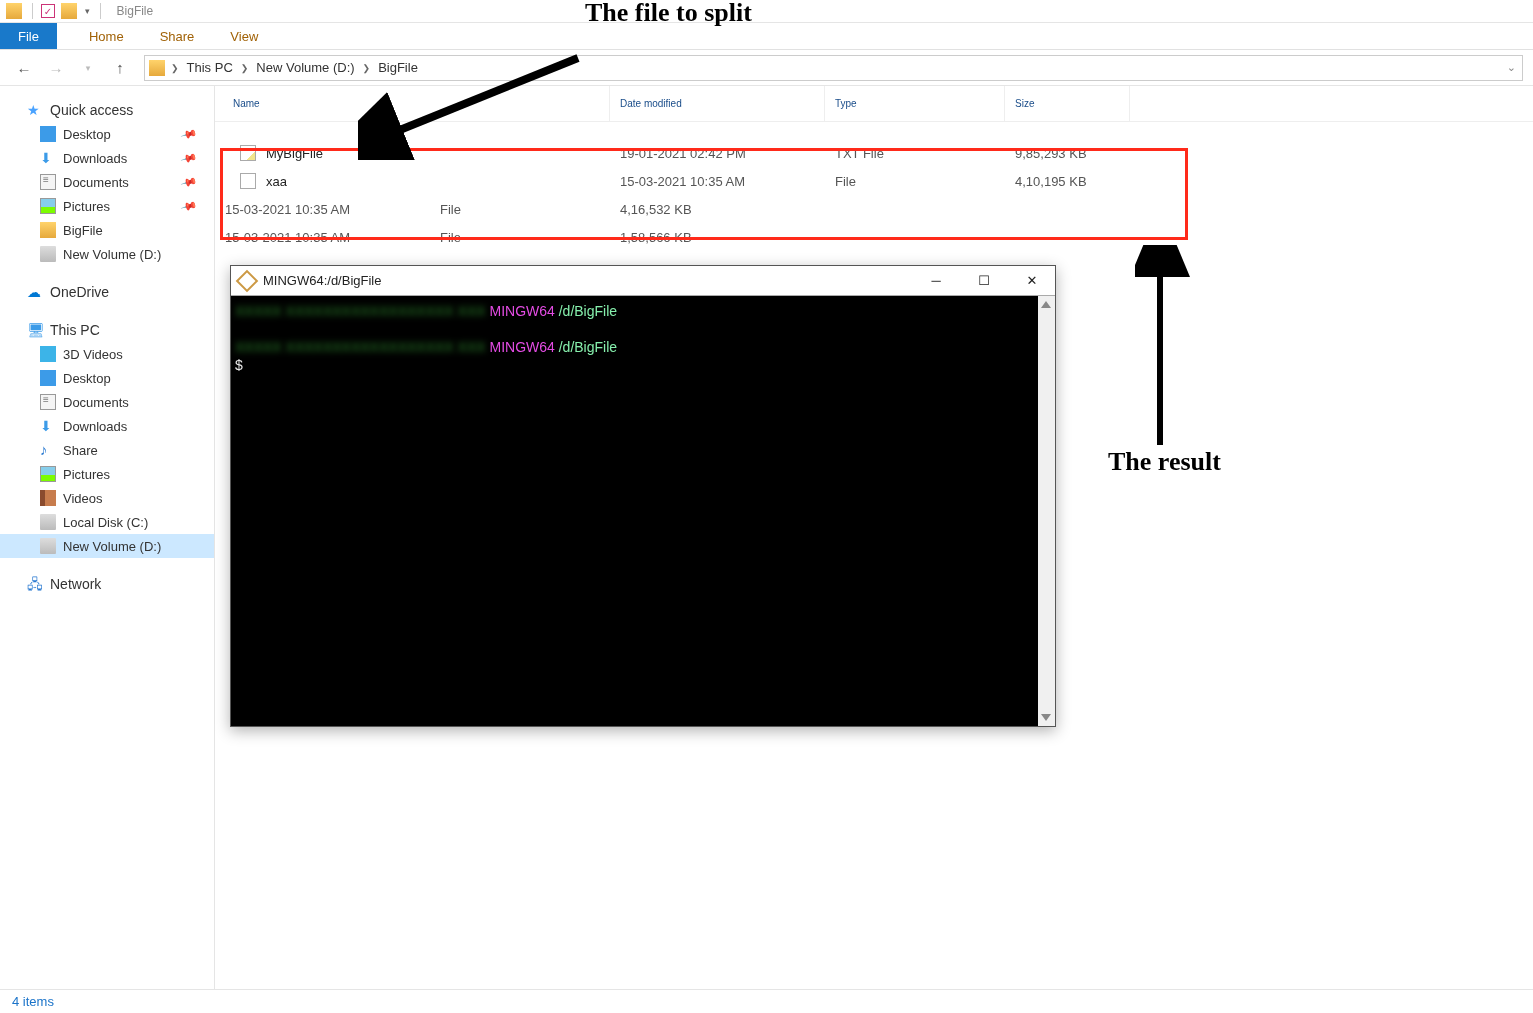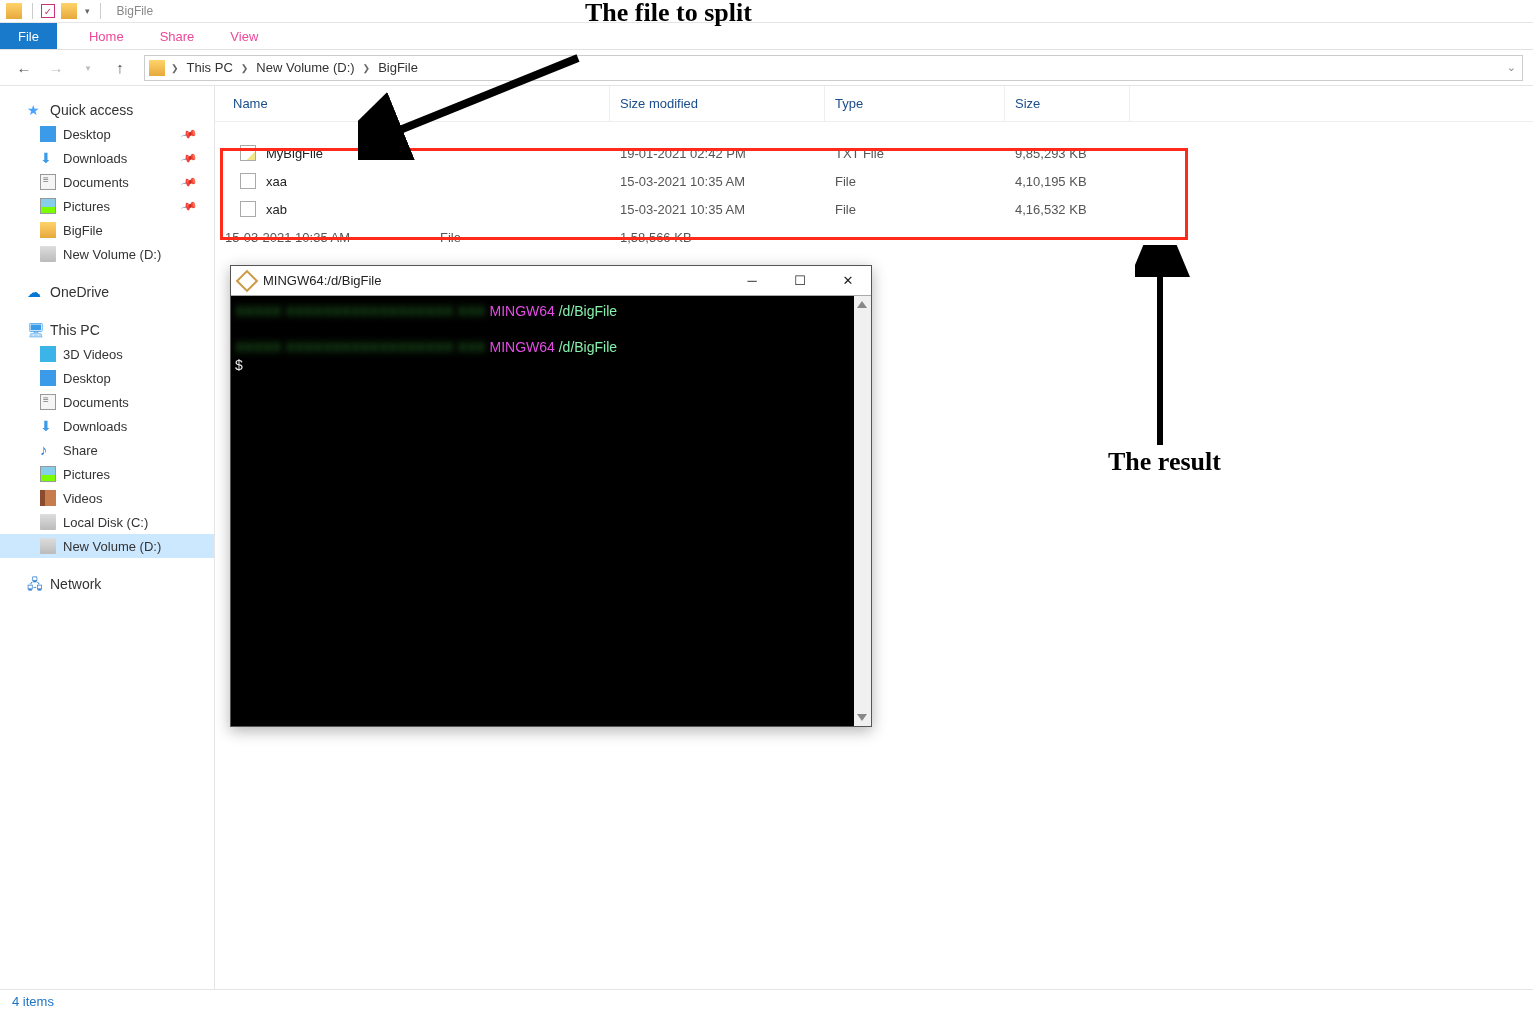--- a/index.html
+++ b/index.html
@@ -8,21 +8,21 @@
     
     .titlebar { height: 23px; background: #fff; display: flex; align-items: center; padding: 0 2px; border-bottom: 1px solid #e5e5e5; }
     .titlebar .folder-ico { width: 16px; height: 16px; background: linear-gradient(#ffd36b,#e6a93c); margin: 0 4px; }
     .titlebar .sep { width: 1px; height: 16px; background: #ccc; margin: 0 6px; }
     .titlebar .check-ico { width: 14px; height: 14px; border: 1px solid #c37; display: inline-flex; align-items: center; justify-content: center; color: #c37; font-size: 10px; margin: 0 2px; }
     .titlebar .chev { color: #666; font-size: 9px; margin: 0 4px; }
     .titlebar .title-text { margin-left: 10px; color: #888; font-size: 12px; }
 
     
     .ribbon { height: 27px; background: #fff; display: flex; align-items: stretch; border-bottom: 1px solid #e1e1e1; }
-    .ribbon .tab { padding: 4px 18px; font-size: 13px; color: #ec4899; display: flex; align-items: center; }
+    .ribbon .tab { padding: 4px 18px; font-size: 13px; color: #a16207; display: flex; align-items: center; }
     .ribbon .tab.file { background: #1979ca; color: #fff; }
     .ribbon .gap { width: 14px; }
 
     
     .navbar { height: 36px; display: flex; align-items: center; padding: 0 10px; gap: 4px; border-bottom: 1px solid #e5e5e5; }
     .nav-btn { width: 28px; height: 28px; display: inline-flex; align-items: center; justify-content: center; color: #555; font-size: 15px; }
     .nav-btn.dim { color: #bbb; }
     .addrbar { flex: 1; height: 26px; border: 1px solid #ccc; display: flex; align-items: center; gap: 2px; padding: 0 4px; margin-left: 6px; }
     .addrbar .folder-ico { width: 16px; height: 16px; background: linear-gradient(#ffd36b,#e6a93c); margin-right: 2px; }
     .addrbar .crumb { padding: 0 4px; font-size: 13px; }
@@ -49,21 +49,21 @@
     .ico-drive { background: linear-gradient(#ddd,#bbb); border-radius: 1px; }
     .ico-onedrive { color: #0078d4; font-size: 14px; line-height: 16px; }
     .ico-pc { color: #3c9be8; font-size: 14px; line-height: 16px; }
     .ico-3d { background: #3cb4e8; }
     .ico-music { color: #2a7ad1; font-size: 15px; line-height: 16px; }
     .ico-video { background: linear-gradient(90deg,#8a4b2e 30%,#c77c4d 30%); }
     .ico-net { color: #2a7ad1; font-size: 14px; line-height: 16px; }
 
     
     .content { flex: 1; position: relative; }
-    .col-headers { display: flex; height: 36px; align-items: center; border-bottom: 1px solid #eee; color: #1a4d8a; font-size: 13px; }
+    .col-headers { display: flex; height: 36px; align-items: center; border-bottom: 1px solid #eee; color: #1a4d8a; font-size: 10px; }
     .col-headers .col { padding: 0 10px; border-right: 1px solid #eee; height: 100%; display: flex; align-items: center; }
     .col.name { width: 395px; padding-left: 18px; }
     .col.date { width: 215px; }
     .col.type { width: 180px; }
     .col.size { width: 125px; }
 
     .file-list { padding: 4px 0; }
     .file-row { display: flex; height: 28px; align-items: center; color: #555; font-size: 13px; }
     .file-row .c { padding: 0 10px; margin-top: 26px; }
     .c.name { width: 395px; padding-left: 25px; display: flex; align-items: center; gap: 10px; color: #222; }
@@ -77,21 +77,21 @@
 
     
     .anno { position: absolute; font-family: "Comic Sans MS", cursive; font-weight: bold; font-size: 26px; color: #000; pointer-events: none; }
     .anno.split { left: 585px; top: -2px; }
     .anno.result { left: 1108px; top: 447px; }
 
     
     svg.arrow { position: absolute; pointer-events: none; }
 
     
-    .terminal { position: absolute; left: 230px; top: 265px; width: 642px; height: 462px; border: 1px solid #555; background: #000; box-shadow: 0 4px 14px rgba(0,0,0,.3); }
+    .terminal { position: absolute; left: 230px; top: 265px; width: 826px; height: 462px; border: 1px solid #555; background: #000; box-shadow: 0 4px 14px rgba(0,0,0,.3); }
     .term-titlebar { height: 30px; background: #fff; display: flex; align-items: center; padding: 0 8px; border-bottom: 1px solid #aaa; }
     .term-title-ico { width: 16px; height: 16px; border: 2px solid #c94; transform: rotate(45deg); margin-right: 8px; }
     .term-title { font-size: 13px; color: #222; }
     .term-ctrls { margin-left: auto; display: flex; gap: 18px; }
     .term-ctrls span { width: 30px; text-align: center; font-size: 13px; color: #222; }
     .term-body { height: calc(100% - 30px); background: #000; position: relative; font-family: Consolas, monospace; font-size: 14px; color: #ccc; padding: 6px 0 6px 4px; }
     .term-body .sb { position: absolute; right: 0; top: 0; width: 17px; height: 100%; background: #f0f0f0; }
     .term-body .sb::before { content: ""; position: absolute; top: 2px; left: 3px; width: 10px; height: 10px; border-left: 5px solid transparent; border-right: 5px solid transparent; border-bottom: 7px solid #888; box-sizing: border-box; }
     .term-body .sb::after { content: ""; position: absolute; bottom: 2px; left: 3px; width: 10px; height: 10px; border-left: 5px solid transparent; border-right: 5px solid transparent; border-top: 7px solid #888; box-sizing: border-box; }
     .term-line { white-space: pre; line-height: 18px; }
@@ -234,21 +234,21 @@
       <div class="heading">
         <span class="ico ico-net">🖧</span>
         <span>Network</span>
       </div>
     </div>
   </div>
 
   <div class="content">
     <div class="col-headers">
       <div class="col name">Name</div>
-      <div class="col date">Size modified</div>
+      <div class="col date">Date modified</div>
       <div class="col type">Type</div>
       <div class="col size">Size</div>
     </div>
     <div class="file-list" id="file-list">
         <div class="file-row">
           <div class="c name">
             <span class="file-ico txt"></span>
             <span>MyBigFile</span>
           </div>
           <div class="c date">19-01-2021 02:42 PM</div>
@@ -258,24 +258,20 @@
         <div class="file-row">
           <div class="c name">
             <span class="file-ico"></span>
             <span>xaa</span>
           </div>
           <div class="c date">15-03-2021 10:35 AM</div>
           <div class="c type">File</div>
           <div class="c size">4,10,195 KB</div>
         </div>
         <div class="file-row">
-          <div class="c name">
-            <span class="file-ico"></span>
-            <span>xab</span>
-          </div>
           <div class="c date">15-03-2021 10:35 AM</div>
           <div class="c type">File</div>
           <div class="c size">4,16,532 KB</div>
         </div>
         <div class="file-row">
           <div class="c date">15-03-2021 10:35 AM</div>
           <div class="c type">File</div>
           <div class="c size">1,58,566 KB</div>
         </div>
       </div>

